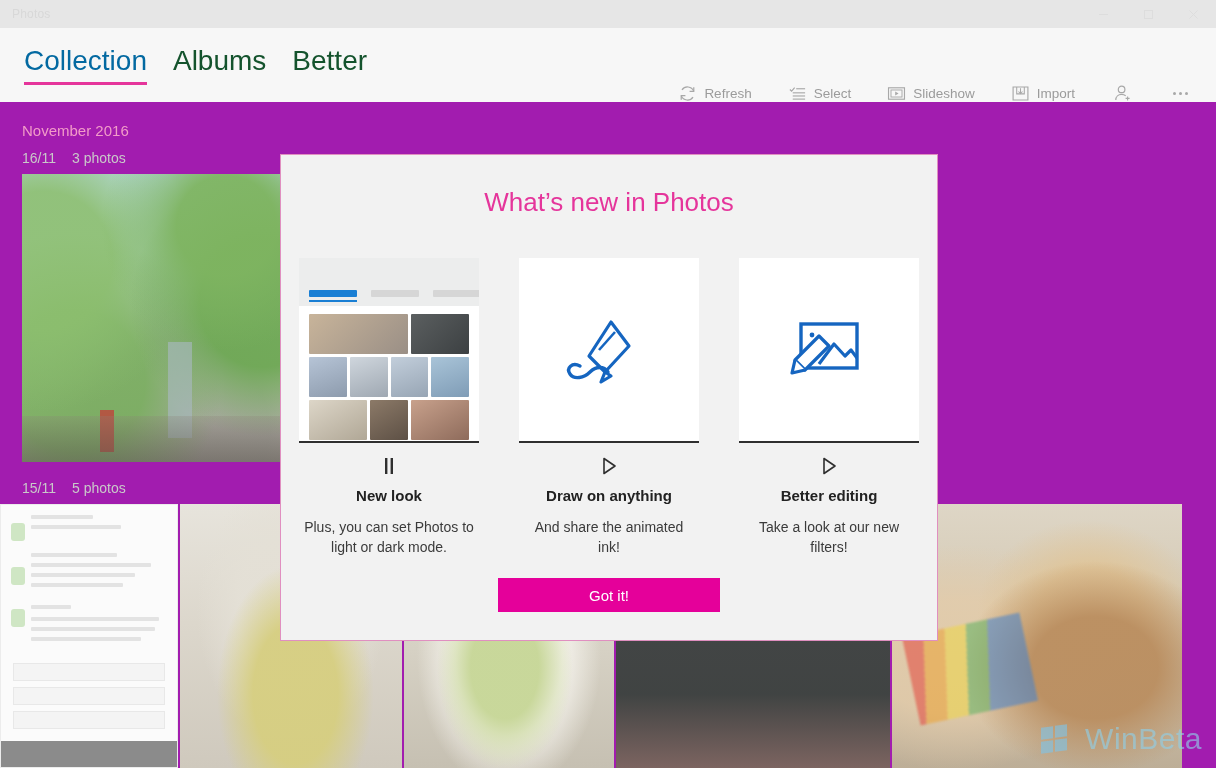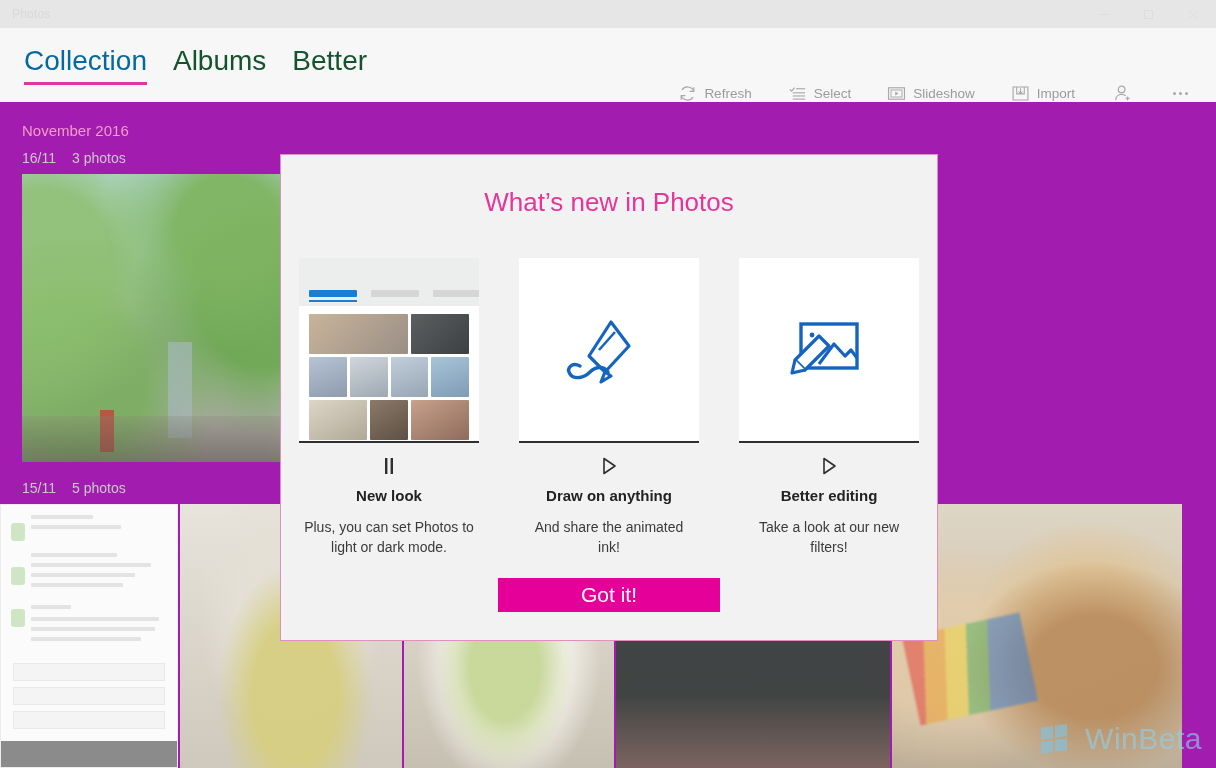--- a/index.html
+++ b/index.html
@@ -406,21 +406,21 @@
 
   .got-it {
     position: absolute;
     left: 50%;
     transform: translateX(-50%);
     bottom: 28px;
     width: 222px; height: 34px;
     background: #e5009a;
     color: #ffffff;
     border: none;
-    font-size: 21px;
+    font-size: 15px;
     font-family: "Liberation Sans", sans-serif;
     cursor: pointer;
   }
 </style>
 </head>
 <body>
 
 <div class="app-window">
 
   <div class="titlebar">

